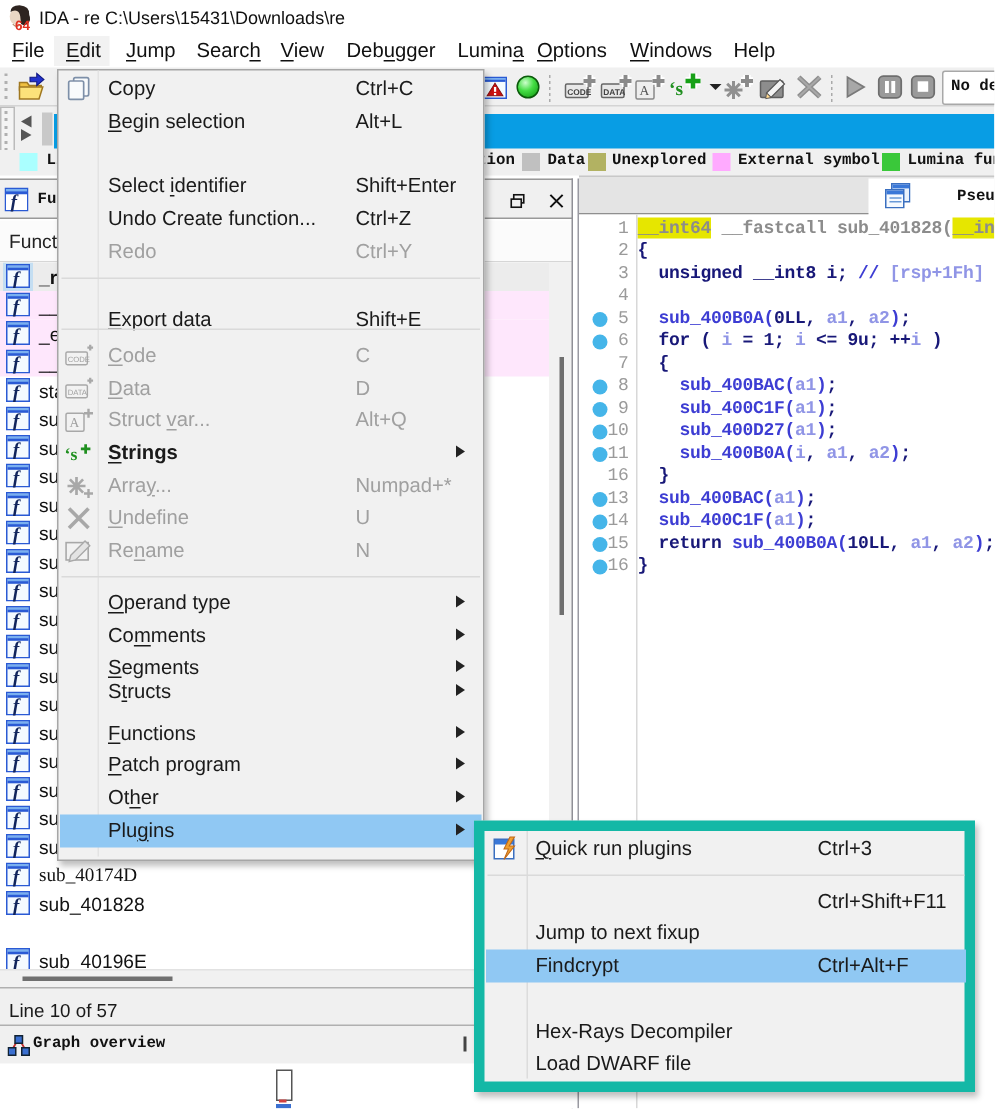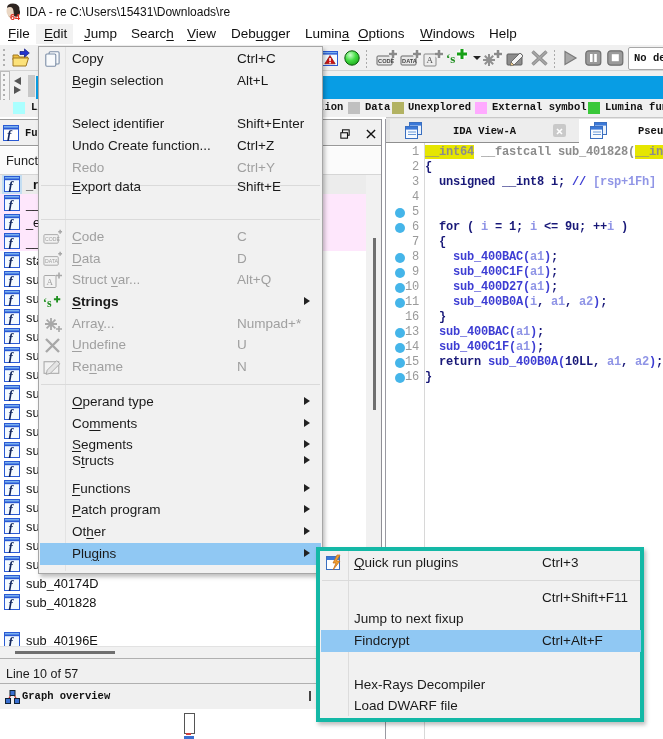--- a/index.html
+++ b/index.html
@@ -68,21 +68,21 @@
   #emenu .iconcol{position:absolute;left:26px;top:0;width:1px;height:524px;background:#e3e3e3;}
   .mi{position:absolute;left:1px;width:281px;height:22px;font-size:13.5px;color:#1a1a1a;}
   .mi .lab{position:absolute;left:32px;top:3px;white-space:pre;}
   .mi .sc{position:absolute;left:197px;top:3px;white-space:pre;}
   .mi .arr{position:absolute;left:264px;top:6px;width:0;height:0;border-top:4.5px solid transparent;border-bottom:4.5px solid transparent;border-left:6px solid #222;}
   .mi.dis{color:#a0a0a0;}
   .mi.hi{background:#90c8f3;}
   .msep{position:absolute;left:2px;width:279px;height:1px;background:#dadada;}
   .micon{position:absolute;left:3px;top:2px;width:20px;height:18px;}
   
-  #smenu{left:316px;top:547px;width:320px;height:167px;background:#f1f1f1;border:4px solid #14b8a6;box-shadow:2px 3px 4px rgba(0,0,0,0.25);}
+  #smenu{left:316px;top:547px;width:320px;height:167px;background:#f1f1f1;border:7px solid #14b8a6;box-shadow:2px 3px 4px rgba(0,0,0,0.25);}
   #smenu .iconcol{position:absolute;left:28px;top:0;width:1px;height:165px;background:#dcdcdc;}
   .si{position:absolute;left:1px;width:320px;height:21.7px;font-size:13.5px;color:#1a1a1a;}
   .si .lab{position:absolute;left:33px;top:3px;white-space:pre;}
   .si .sc{position:absolute;left:221px;top:3px;white-space:pre;}
   .si.hi{background:#90c8f3;}
   .ssep{position:absolute;left:2px;width:318px;height:1px;background:#dadada;}
 </style>
 </head>
 <body>
 <div id="app">
@@ -365,21 +365,21 @@
           <use href="#fic"></use>
         </svg>
         <span class="nm" style="">sub_401420</span>
       </div>
 <div class="frow" style="top:380px;">
         <svg class="ficon" style="" width="16" height="16">
           <use href="#fic"></use>
         </svg>
         <span class="nm" style="">sub_4014F0</span>
       </div>
-<div class="frow" style="top:399px;">
+<div class="frow" style="top:399px;font-family:Liberation Serif, serif;">
         <svg class="ficon" style="" width="16" height="16">
           <use href="#fic"></use>
         </svg>
         <span class="nm" style="">sub_40174D</span>
       </div>
 <div class="frow" style="top:418px;">
         <svg class="ficon" style="" width="16" height="16">
           <use href="#fic"></use>
         </svg>
         <span class="nm" style="">sub_401828</span>
@@ -418,52 +418,37 @@
   <span class="ab t">Graph overview</span>
   <div class="ab" style="left:309px;top:7px;width:2px;height:10px;background:#444;"></div>
 </div>
 <div class="ab" id="gcontent">
   <div class="ab" style="left:184px;top:4px;width:9px;height:19px;background:#fff;border:1px solid #555;"></div>
   <div class="ab" style="left:186px;top:24px;width:5px;height:2px;background:#d04040;"></div>
   <div class="ab" style="left:184px;top:27px;width:10px;height:3px;background:#3a6fd0;"></div>
 </div>
 <div class="ab" id="rp"></div>
 <div class="ab" id="rp-tabs">
-  <div class="tab" id="tab1">
-    <svg class="ab" style="left:15px;top:3px" width="17" height="17" viewBox="0 0 17 17">
-      <rect x="4.5" y="0.5" width="12" height="12" fill="#eaf2fc" stroke="#3a6fc0"></rect>
-      <rect x="5" y="1" width="11" height="2.6" fill="#3a78d8"></rect>
-      <rect x="0.5" y="4.5" width="12" height="12" fill="#f6faff" stroke="#3a6fc0"></rect>
-      <rect x="1" y="5" width="11" height="2.6" fill="#3a78d8"></rect>
-      <path d="M3 10 h8 M3 12.5 h8" stroke="#6a9ad8" stroke-width="1"></path>
-    </svg>
-    <span class="lbl" style="left:63px">IDA View-A</span>
-    <div class="ab" style="left:163px;top:5px;width:13px;height:13px;background:#c9c9c9;border-radius:2px;">
-      <svg width="13" height="13" viewBox="0 0 13 13">
-            <path d="M4 4 L9 9 M9 4 L4 9" stroke="#fff" stroke-width="1.6"></path>
-          </svg>
-    </div>
-  </div>
   <div class="tab" id="tab2">
     <svg class="ab" style="left:11px;top:3px" width="17" height="17" viewBox="0 0 17 17">
       <rect x="4.5" y="0.5" width="12" height="12" fill="#eaf2fc" stroke="#3a6fc0"></rect>
       <rect x="5" y="1" width="11" height="2.6" fill="#3a78d8"></rect>
       <rect x="0.5" y="4.5" width="12" height="12" fill="#f6faff" stroke="#3a6fc0"></rect>
       <rect x="1" y="5" width="11" height="2.6" fill="#3a78d8"></rect>
       <path d="M3 10 h8 M3 12.5 h8" stroke="#6a9ad8" stroke-width="1"></path>
     </svg>
     <span class="lbl" style="left:59px">Pseudocode-A</span>
   </div>
 </div>
 <div class="ab" id="code">
 <div class="cl" style="top:2px"><span class="num">1</span><span class="txt"><span class="gry"><span class="hl">__int64</span> __fastcall sub_401828(<span class="hl">__int64</span> a1, __int64 a2)</span></span></div>
 <div class="cl" style="top:17px"><span class="num">2</span><span class="txt"><span class="k">{</span></span></div>
 <div class="cl" style="top:32px"><span class="num">3</span><span class="txt"><span class="k">  unsigned __int8 i; </span><span class="fn">// </span><span class="v">[rsp+1Fh] [rbp-1h]</span></span></div>
 <div class="cl" style="top:47px"><span class="num">4</span><span class="txt"></span></div>
-<div class="cl" style="top:62px"><span class="dot" style="top:2.5px"></span><span class="num">5</span></div>
+<div class="cl" style="top:62px"><span class="dot" style="top:2.5px"></span><span class="num">5</span><span class="txt">  <span class="fn">sub_400B0A(</span><span class="k">0LL, </span><span class="v">a1</span><span class="k">, </span><span class="v">a2</span><span class="fn">)</span><span class="k">;</span></span></div>
 <div class="cl" style="top:77px"><span class="dot" style="top:2.5px"></span><span class="num">6</span><span class="txt"><span class="k">  for ( </span><span class="v">i</span><span class="k"> = 1; </span><span class="v">i</span><span class="k"> &lt;= 9u; ++</span><span class="v">i</span><span class="k"> )</span></span></div>
 <div class="cl" style="top:92px"><span class="num">7</span><span class="txt"><span class="k">  {</span></span></div>
 <div class="cl" style="top:107px"><span class="dot" style="top:2.5px"></span><span class="num">8</span><span class="txt">    <span class="fn">sub_400BAC(</span><span class="v">a1</span><span class="fn">)</span><span class="k">;</span></span></div>
 <div class="cl" style="top:122px"><span class="dot" style="top:2.5px"></span><span class="num">9</span><span class="txt">    <span class="fn">sub_400C1F(</span><span class="v">a1</span><span class="fn">)</span><span class="k">;</span></span></div>
 <div class="cl" style="top:137px"><span class="dot" style="top:2.5px"></span><span class="num">10</span><span class="txt">    <span class="fn">sub_400D27(</span><span class="v">a1</span><span class="fn">)</span><span class="k">;</span></span></div>
 <div class="cl" style="top:152px"><span class="dot" style="top:2.5px"></span><span class="num">11</span><span class="txt">    <span class="fn">sub_400B0A(</span><span class="v">i</span><span class="k">, </span><span class="v">a1</span><span class="k">, </span><span class="v">a2</span><span class="fn">)</span><span class="k">;</span></span></div>
 <div class="cl" style="top:167px"><span class="num">16</span><span class="txt"><span class="k">  }</span></span></div>
 <div class="cl" style="top:182px"><span class="dot" style="top:2.5px"></span><span class="num">13</span><span class="txt">  <span class="fn">sub_400BAC(</span><span class="v">a1</span><span class="fn">)</span><span class="k">;</span></span></div>
 <div class="cl" style="top:197px"><span class="dot" style="top:2.5px"></span><span class="num">14</span><span class="txt">  <span class="fn">sub_400C1F(</span><span class="v">a1</span><span class="fn">)</span><span class="k">;</span></span></div>
 <div class="cl" style="top:212px"><span class="dot" style="top:2.5px"></span><span class="num">15</span><span class="txt"><span class="k">  return </span><span class="fn">sub_400B0A(</span><span class="k">10LL, </span><span class="v">a1</span><span class="k">, </span><span class="v">a2</span><span class="fn">)</span><span class="k">;</span></span></div>
@@ -490,21 +475,21 @@
       </div>
 <div class="mi" style="top:87.8px">
         <span class="lab" style="">Undo Create function...</span>
         <span class="sc">Ctrl+Z</span>
       </div>
 <div class="mi dis" style="top:109.5px">
         <span class="lab" style="">Redo</span>
         <span class="sc">Ctrl+Y</span>
       </div>
 <div class="msep" style="top:137.8px"></div>
-<div class="mi" style="top:129px">
+<div class="mi" style="top:155px">
         <span class="lab" style=""><u>E</u>xport data</span>
         <span class="sc">Shift+E</span>
       </div>
 <div class="msep" style="top:172.4px"></div>
 <div class="mi dis" style="top:178.9px">
         <svg class="micon" viewBox="0 0 21 17">
           <rect x="1" y="6" width="15" height="9" rx="1" fill="#f2f2f2" stroke="#a8a8a8"></rect>
           <text x="2.2" y="13" font-size="5.4" font-family="Liberation Sans" fill="#a0a0a0">CODE</text>
           <path d="M16 3 h4 M18 1 v4" stroke="#a8a8a8" stroke-width="1.6"></path>
         </svg>

